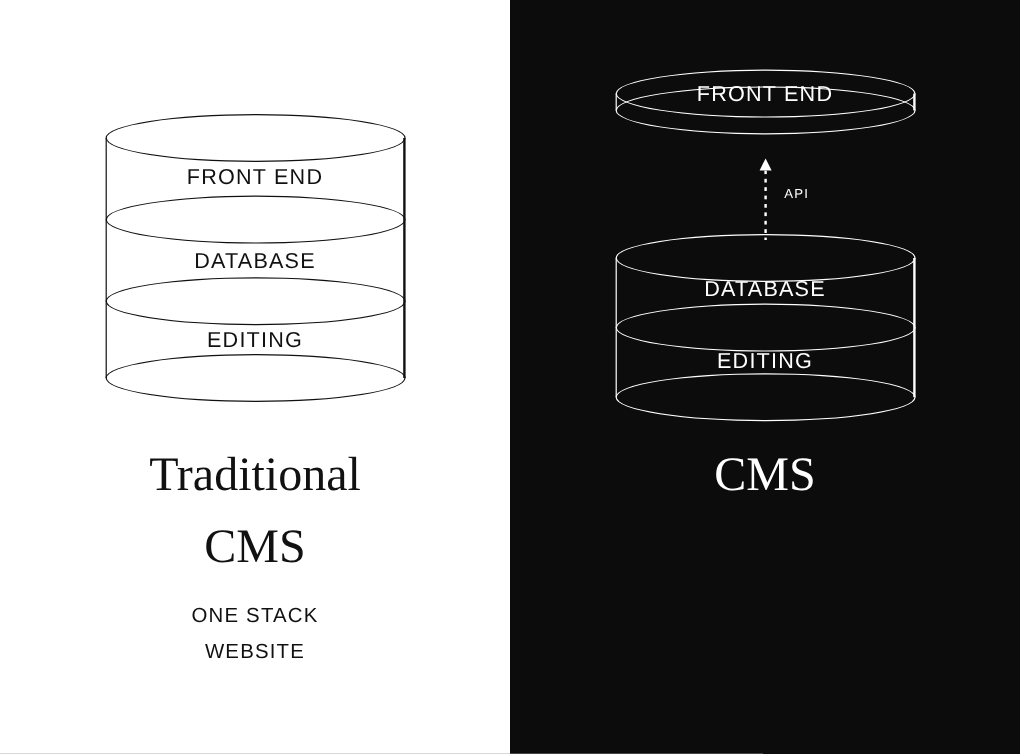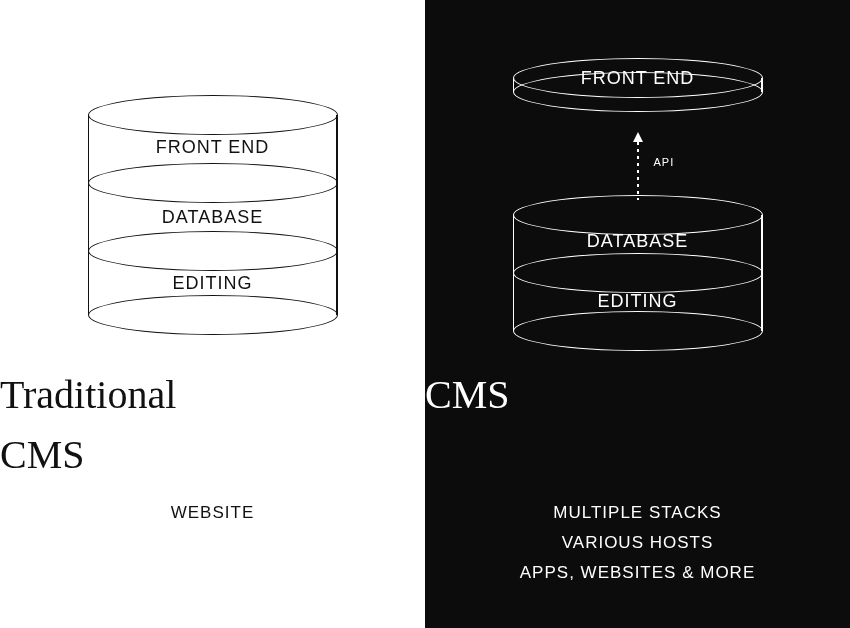--- a/index.html
+++ b/index.html
@@ -53,20 +53,21 @@
     font-family: -apple-system, Helvetica, Arial, sans-serif;
     font-size: 18px;
     letter-spacing: 1px;
     font-weight: 400;
   }
 
   .title {
     position: absolute;
     left: 0; right: 0;
     top: 365px;
+    text-align: center;
     font-family: 'Didot', 'Bodoni MT', Georgia, serif;
     font-size: 40px;
     line-height: 1.5;
     font-weight: 400;
   }
   .features {
     position: absolute;
     left: 0; right: 0;
     top: 498px;
     text-align: center;
@@ -140,20 +141,21 @@
       <div class="layer-label" style="top:178px;">EDITING</div>
     </div>
   </div>
 
   <div class="title">
     <div>Traditional</div>
     <div>CMS</div>
   </div>
 
   <div class="features">
+    <div>ONE STACK</div>
     <div>WEBSITE</div>
   </div>
 </div>
 
 <div class="panel panel-right">
   <div class="stack-area">
 
     <div class="disc" style="position:absolute; top:18px; left:50%; transform:translateX(-50%); height:54px;">
       <div class="ellipse" style="top:0;"></div>
       <div class="ellipse" style="top:14px;"></div>
@@ -176,18 +178,13 @@
       <div class="wall-r" style="top:20px; height:116px;"></div>
       <div class="layer-label" style="top:36px;">DATABASE</div>
       <div class="layer-label" style="top:96px;">EDITING</div>
     </div>
   </div>
 
   <div class="title">
     <div>CMS</div>
   </div>
 
-  <div class="features">
-    <div>MULTIPLE STACKS</div>
-    <div>VARIOUS HOSTS</div>
-    <div>APPS, WEBSITES &amp; MORE</div>
-  </div>
 </div>
 
 </body></html>

